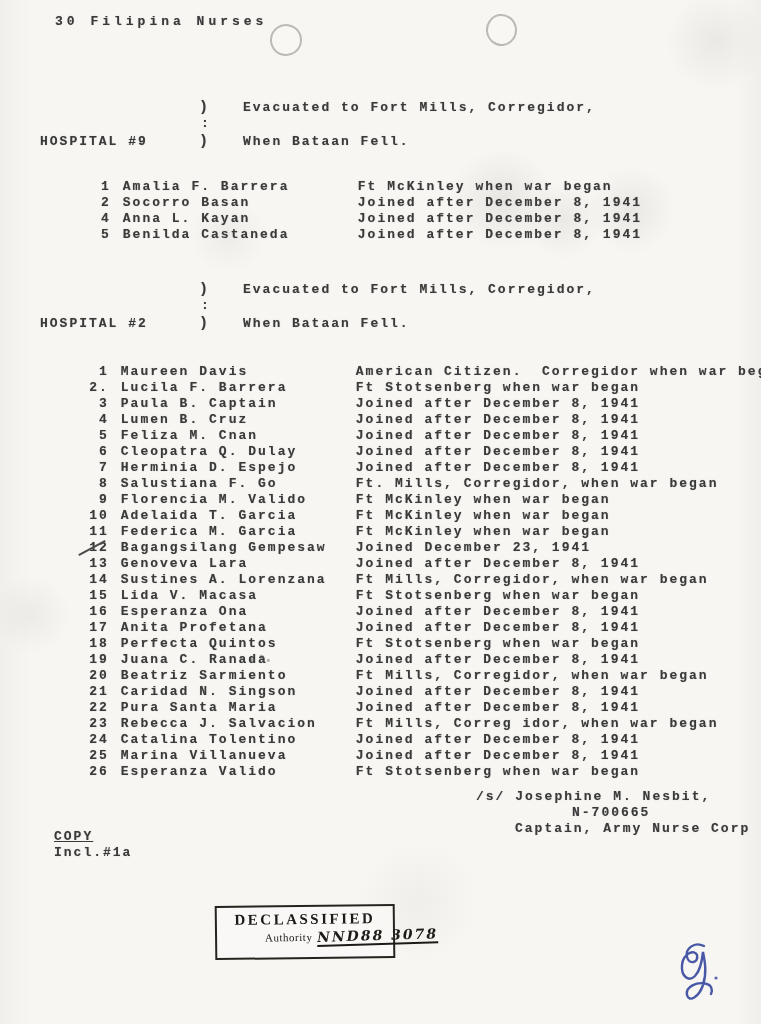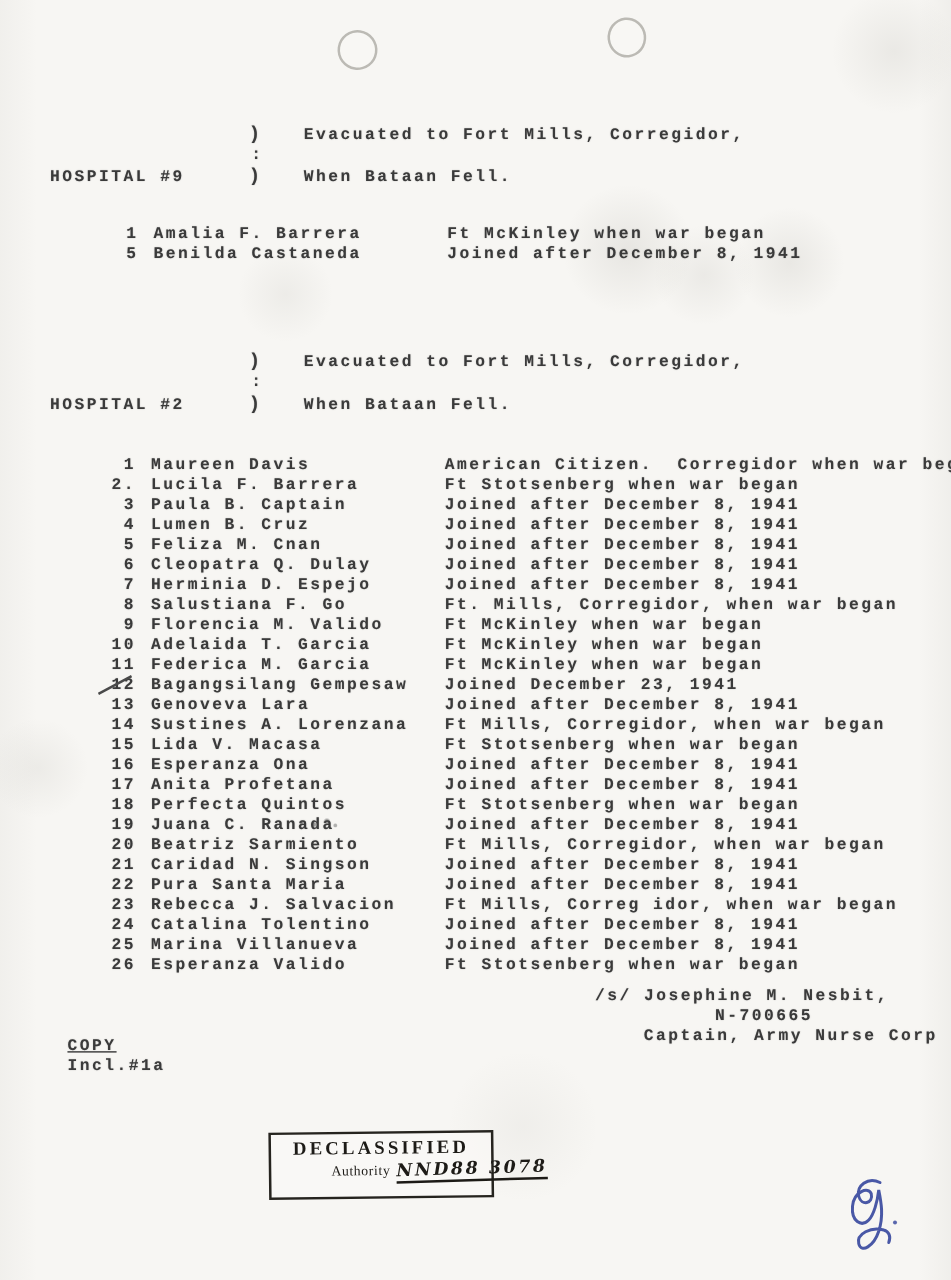--- a/index.html
+++ b/index.html
@@ -81,35 +81,42 @@
   }
 </style>
 </head>
 <body>
 
 <div class="page">
 
   <div class="ring" style="left:270px;top:24px;width:28px;height:28px;transform:rotate(8deg);"></div>
   <div class="ring" style="left:486px;top:14px;width:27px;height:28px;transform:rotate(-6deg);"></div>
 
+  <div class="abs title1" style="left:55px;top:14px;">30 Filipina Nurses</div>
 
   <div>
     <div class="abs bracket" style="left:199px;top:99px;">)</div>
     <div class="abs" style="left:243px;top:100px;">Evacuated to Fort Mills, Corregidor,</div>
     <div class="abs" style="left:201px;top:116px;">:</div>
     <div class="abs" style="left:40px;top:134px;">HOSPITAL #9</div>
     <div class="abs bracket" style="left:199px;top:133px;">)</div>
     <div class="abs" style="left:243px;top:134px;">When Bataan Fell.</div>
   </div>
 
   <div class="roster" style="left:28px;top:163px;">
       <div class="row">
       <span class="num">1</span><span class="name">Amalia F. Barrera</span><span class="status">Ft McKinley when war began</span>
     </div>
       <div class="row">
+      <span class="num">2</span><span class="name">Socorro Basan</span><span class="status">Joined after December 8, 1941</span>
+    </div>
+      <div class="row">
+      <span class="num">4</span><span class="name">Anna L. Kayan</span><span class="status">Joined after December 8, 1941</span>
+    </div>
+      <div class="row">
       <span class="num">5</span><span class="name">Benilda Castaneda</span><span class="status">Joined after December 8, 1941</span>
     </div>
     </div>
 
   <div>
     <div class="abs bracket" style="left:199px;top:281px;">)</div>
     <div class="abs" style="left:243px;top:282px;">Evacuated to Fort Mills, Corregidor,</div>
     <div class="abs" style="left:201px;top:298px;">:</div>
     <div class="abs" style="left:40px;top:316px;">HOSPITAL #2</div>
     <div class="abs bracket" style="left:199px;top:315px;">)</div>

